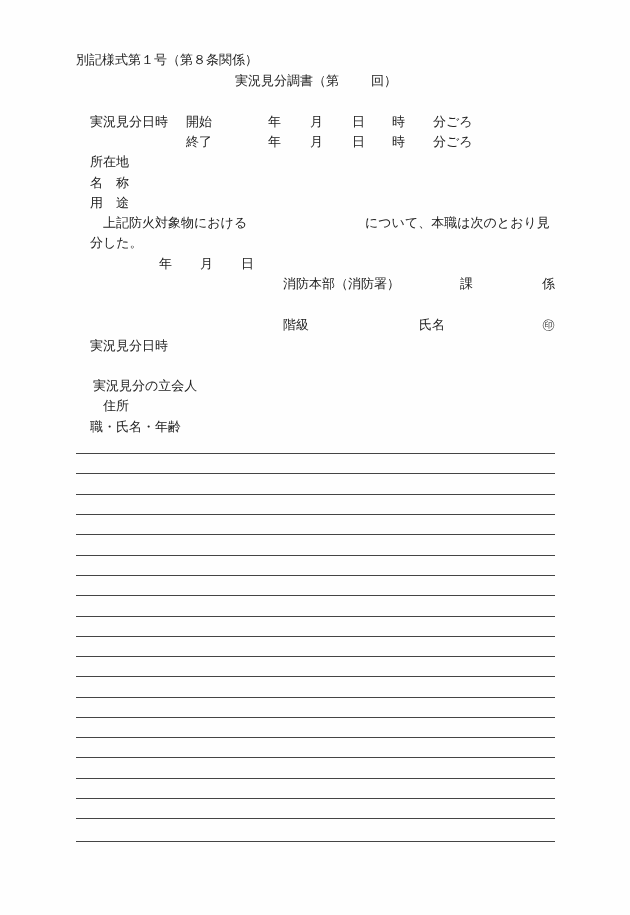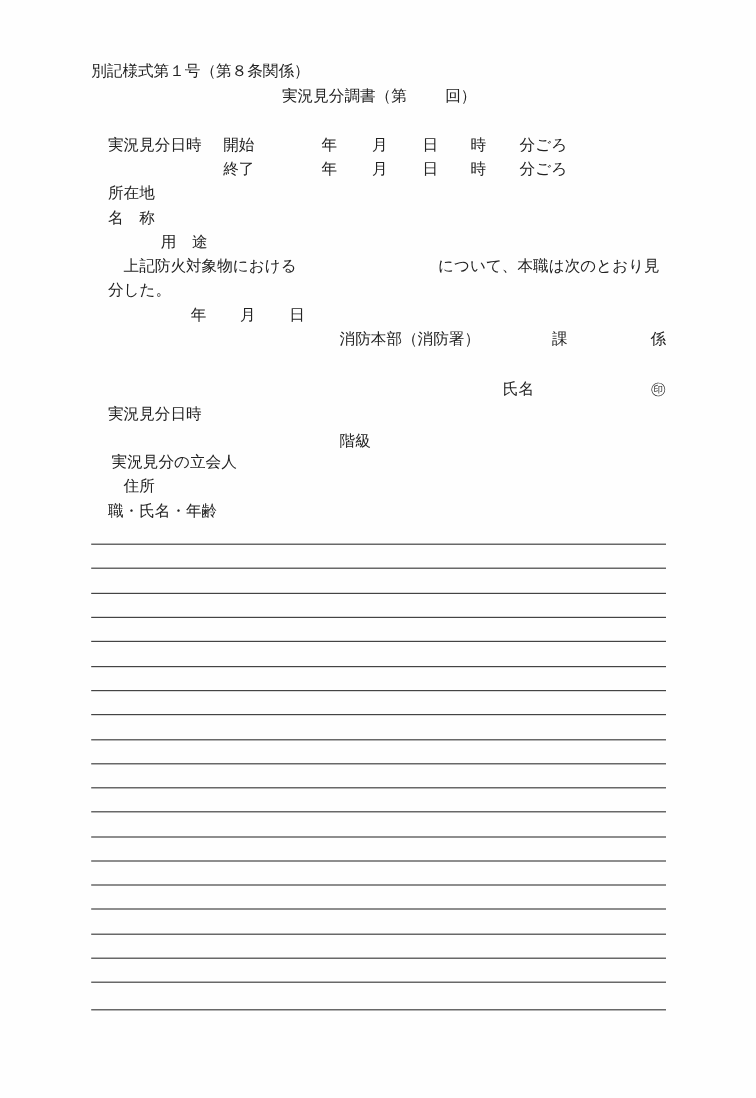--- a/index.html
+++ b/index.html
@@ -26,35 +26,35 @@
 
   <span class="t" style="left:186px;top:134px;">終了</span>
   <span class="t" style="left:268px;top:134px;">年</span>
   <span class="t" style="left:310px;top:134px;">月</span>
   <span class="t" style="left:352px;top:134px;">日</span>
   <span class="t" style="left:392px;top:134px;">時</span>
   <span class="t" style="left:433px;top:134px;">分ごろ</span>
 
   <span class="t" style="left:90px;top:154px;text-align:right;">所在地</span>
   <span class="t" style="left:90px;top:175px;">名　称</span>
-  <span class="t" style="left:90px;top:195px;margin-left:44px;">用　途</span>
+  <span class="t" style="left:90px;top:195px;">用　途</span>
 
   <span class="t" style="left:103px;top:215px;">上記防火対象物における</span>
   <span class="t" style="left:365px;top:215px;">について、本職は次のとおり見</span>
   <span class="t" style="left:90px;top:235px;">分した。</span>
 
   <span class="t" style="left:159px;top:256px;">年</span>
   <span class="t" style="left:200px;top:256px;">月</span>
   <span class="t" style="left:241px;top:256px;">日</span>
 
   <span class="t" style="left:283px;top:276px;">消防本部（消防署）</span>
   <span class="t" style="left:460px;top:276px;">課</span>
   <span class="t" style="left:542px;top:276px;">係</span>
 
-  <span class="t" style="left:283px;top:317px;margin-top:44px;">階級</span>
+  <span class="t" style="left:283px;top:317px;">階級</span>
   <span class="t" style="left:419px;top:317px;">氏名</span>
   <span class="t" style="left:542px;top:317px;">㊞</span>
 
   <span class="t" style="left:90px;top:338px;">実況見分日時</span>
 
   <span class="t" style="left:93px;top:378px;">実況見分の立会人</span>
   <span class="t" style="left:103px;top:398px;">住所</span>
   <span class="t" style="left:90px;top:419px;">職・氏名・年齢</span>
 
   <div id="rules">

